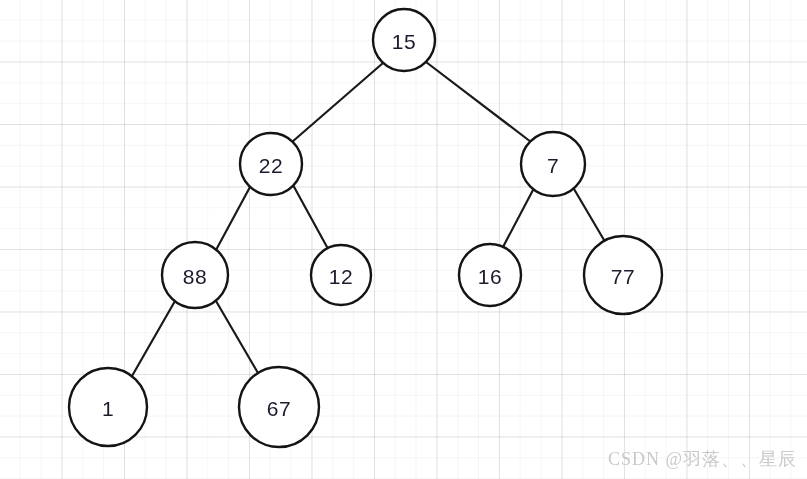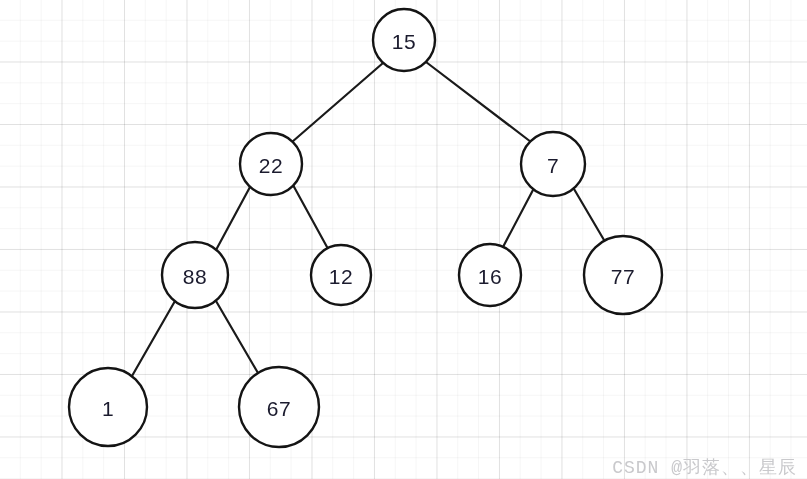--- a/index.html
+++ b/index.html
@@ -50,22 +50,22 @@
     fill: #1b1b2e;
     text-anchor: middle;
     dominant-baseline: central;
     font-size: 21px;
     letter-spacing: 0.5px;
     user-select: none;
   }
   #watermark {
     position: absolute;
     right: 10px;
-    bottom: 0;
-    font-family: Liberation Mono, monospace;
+    bottom: 8px;
+    font-family: Liberation Serif, serif;
     font-size: 18px;
     color: #c9c9cc;
     letter-spacing: 1px;
     white-space: nowrap;
     user-select: none;
   }
 </style>
 </head>
 <body>
 

